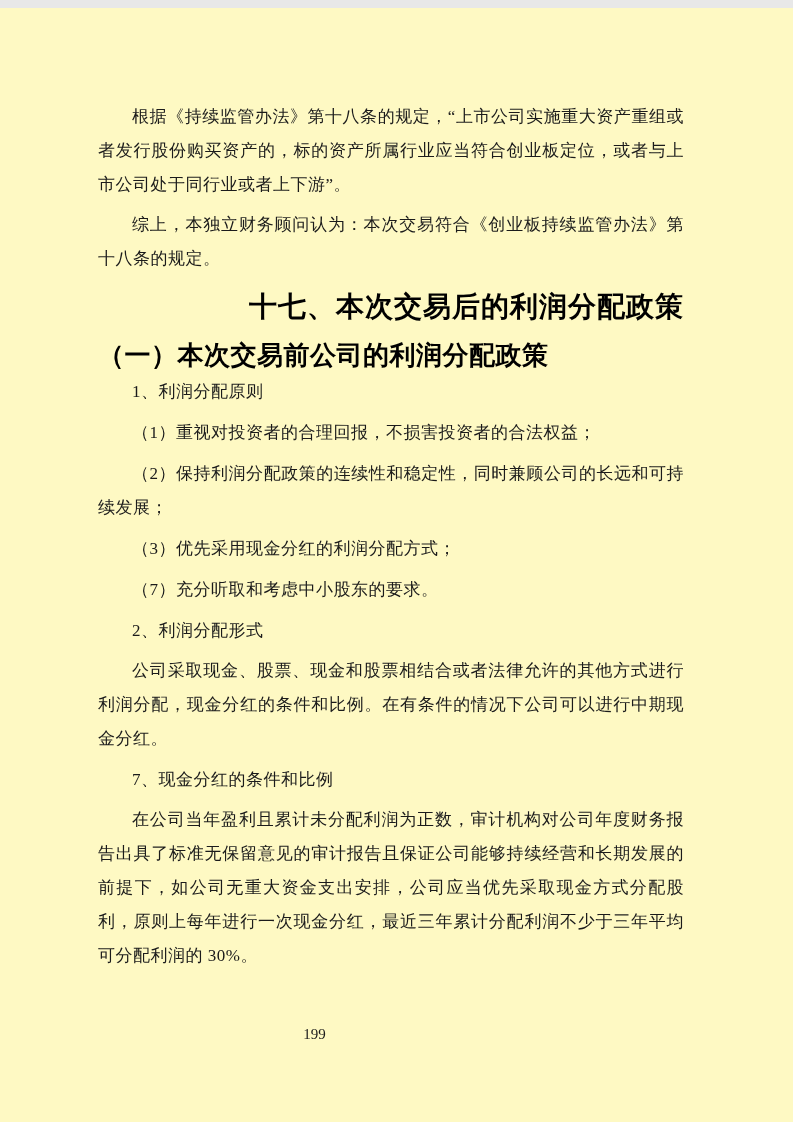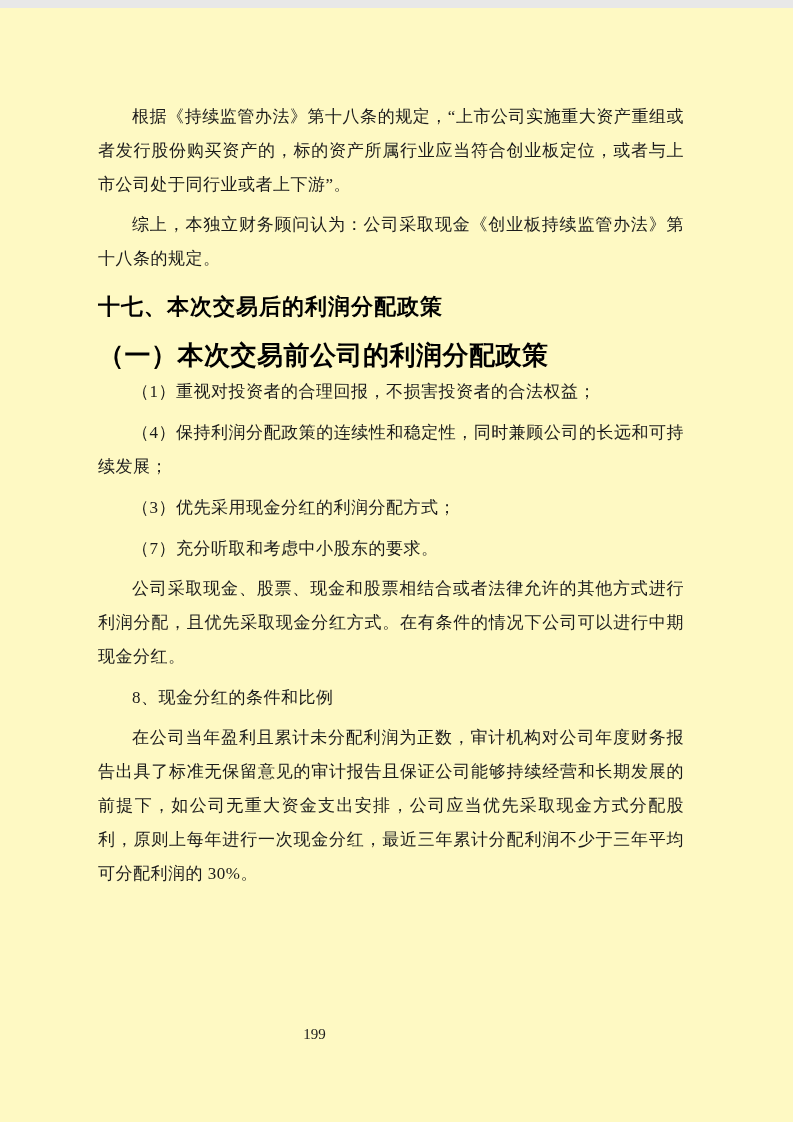--- a/index.html
+++ b/index.html
@@ -34,26 +34,27 @@
   p.list-item {
     font-size: 17px;
     letter-spacing: 0.5px;
     line-height: 34px;
     text-align: justify;
     text-indent: 2em;
     margin: 7px 0 0 0;
   }
   h1.sec-heading {
     font-family: Liberation Serif, serif;
-    font-size: 22px;
+    font-size: 28px;
     font-weight: 700;
     color: #000000;
     letter-spacing: 1px;
     line-height: 30px;
     margin: 16px 0 0 0;
+    text-align: right;
   }
   h2.subsec-heading {
     font-family: "Liberation Sans", "DejaVu Sans", sans-serif;
     font-size: 26px;
     font-weight: 700;
     color: #000000;
     letter-spacing: 0.5px;
     line-height: 26px;
     margin: 20px 0 0 0;
   }
@@ -69,38 +70,40 @@
 </style>
 </head>
 <body>
 
 <div class="page">
   <div class="content">
 
     <p class="body-par">根据《持续监管办法》第十八条的规定，“上市公司实施重大资产重组或者发行股份购买资产的，标的资产所属行业应当符合创业板定位，或者与上市公司处于同行业或者上下游”。</p>
 
 
-    <p class="body-par">综上，本独立财务顾问认为：公司采取现金《创业板持续监管办法》第十八条的规定。</p>
+    <p class="body-par">综上，本独立财务顾问认为：本次交易符合《创业板持续监管办法》第十八条的规定。</p>
 
     <h1 class="sec-heading">十七、本次交易后的利润分配政策</h1>
 
     <h2 class="subsec-heading">（一）本次交易前公司的利润分配政策</h2>
 
+    <p class="list-item">1、利润分配原则</p>
 
     <p class="list-item">（1）重视对投资者的合理回报，不损害投资者的合法权益；</p>
 
-    <p class="list-item">（4）保持利润分配政策的连续性和稳定性，同时兼顾公司的长远和可持续发展；</p>
+    <p class="list-item">（2）保持利润分配政策的连续性和稳定性，同时兼顾公司的长远和可持续发展；</p>
 
     <p class="list-item">（3）优先采用现金分红的利润分配方式；</p>
 
     <p class="list-item">（7）充分听取和考虑中小股东的要求。</p>
 
+    <p class="list-item">2、利润分配形式</p>
 
-    <p class="body-par">公司采取现金、股票、现金和股票相结合或者法律允许的其他方式进行利润分配，且优先采取现金分红方式。在有条件的情况下公司可以进行中期现金分红。</p>
+    <p class="body-par">公司采取现金、股票、现金和股票相结合或者法律允许的其他方式进行利润分配，现金分红的条件和比例。在有条件的情况下公司可以进行中期现金分红。</p>
 
-    <p class="list-item">8、现金分红的条件和比例</p>
+    <p class="list-item">7、现金分红的条件和比例</p>
 
     <p class="body-par">在公司当年盈利且累计未分配利润为正数，审计机构对公司年度财务报告出具了标准无保留意见的审计报告且保证公司能够持续经营和长期发展的前提下，如公司无重大资金支出安排，公司应当优先采取现金方式分配股利，原则上每年进行一次现金分红，最近三年累计分配利润不少于三年平均可分配利润的 30%。</p>
 
   </div>
 
   <div class="footer">199</div>
 </div>
 
 </body></html>

